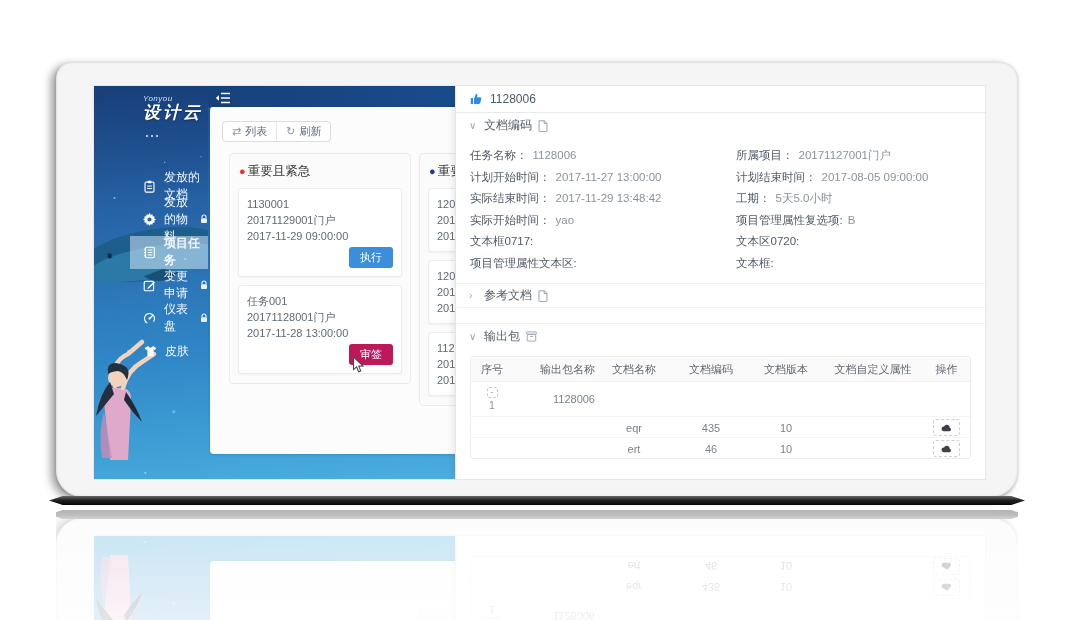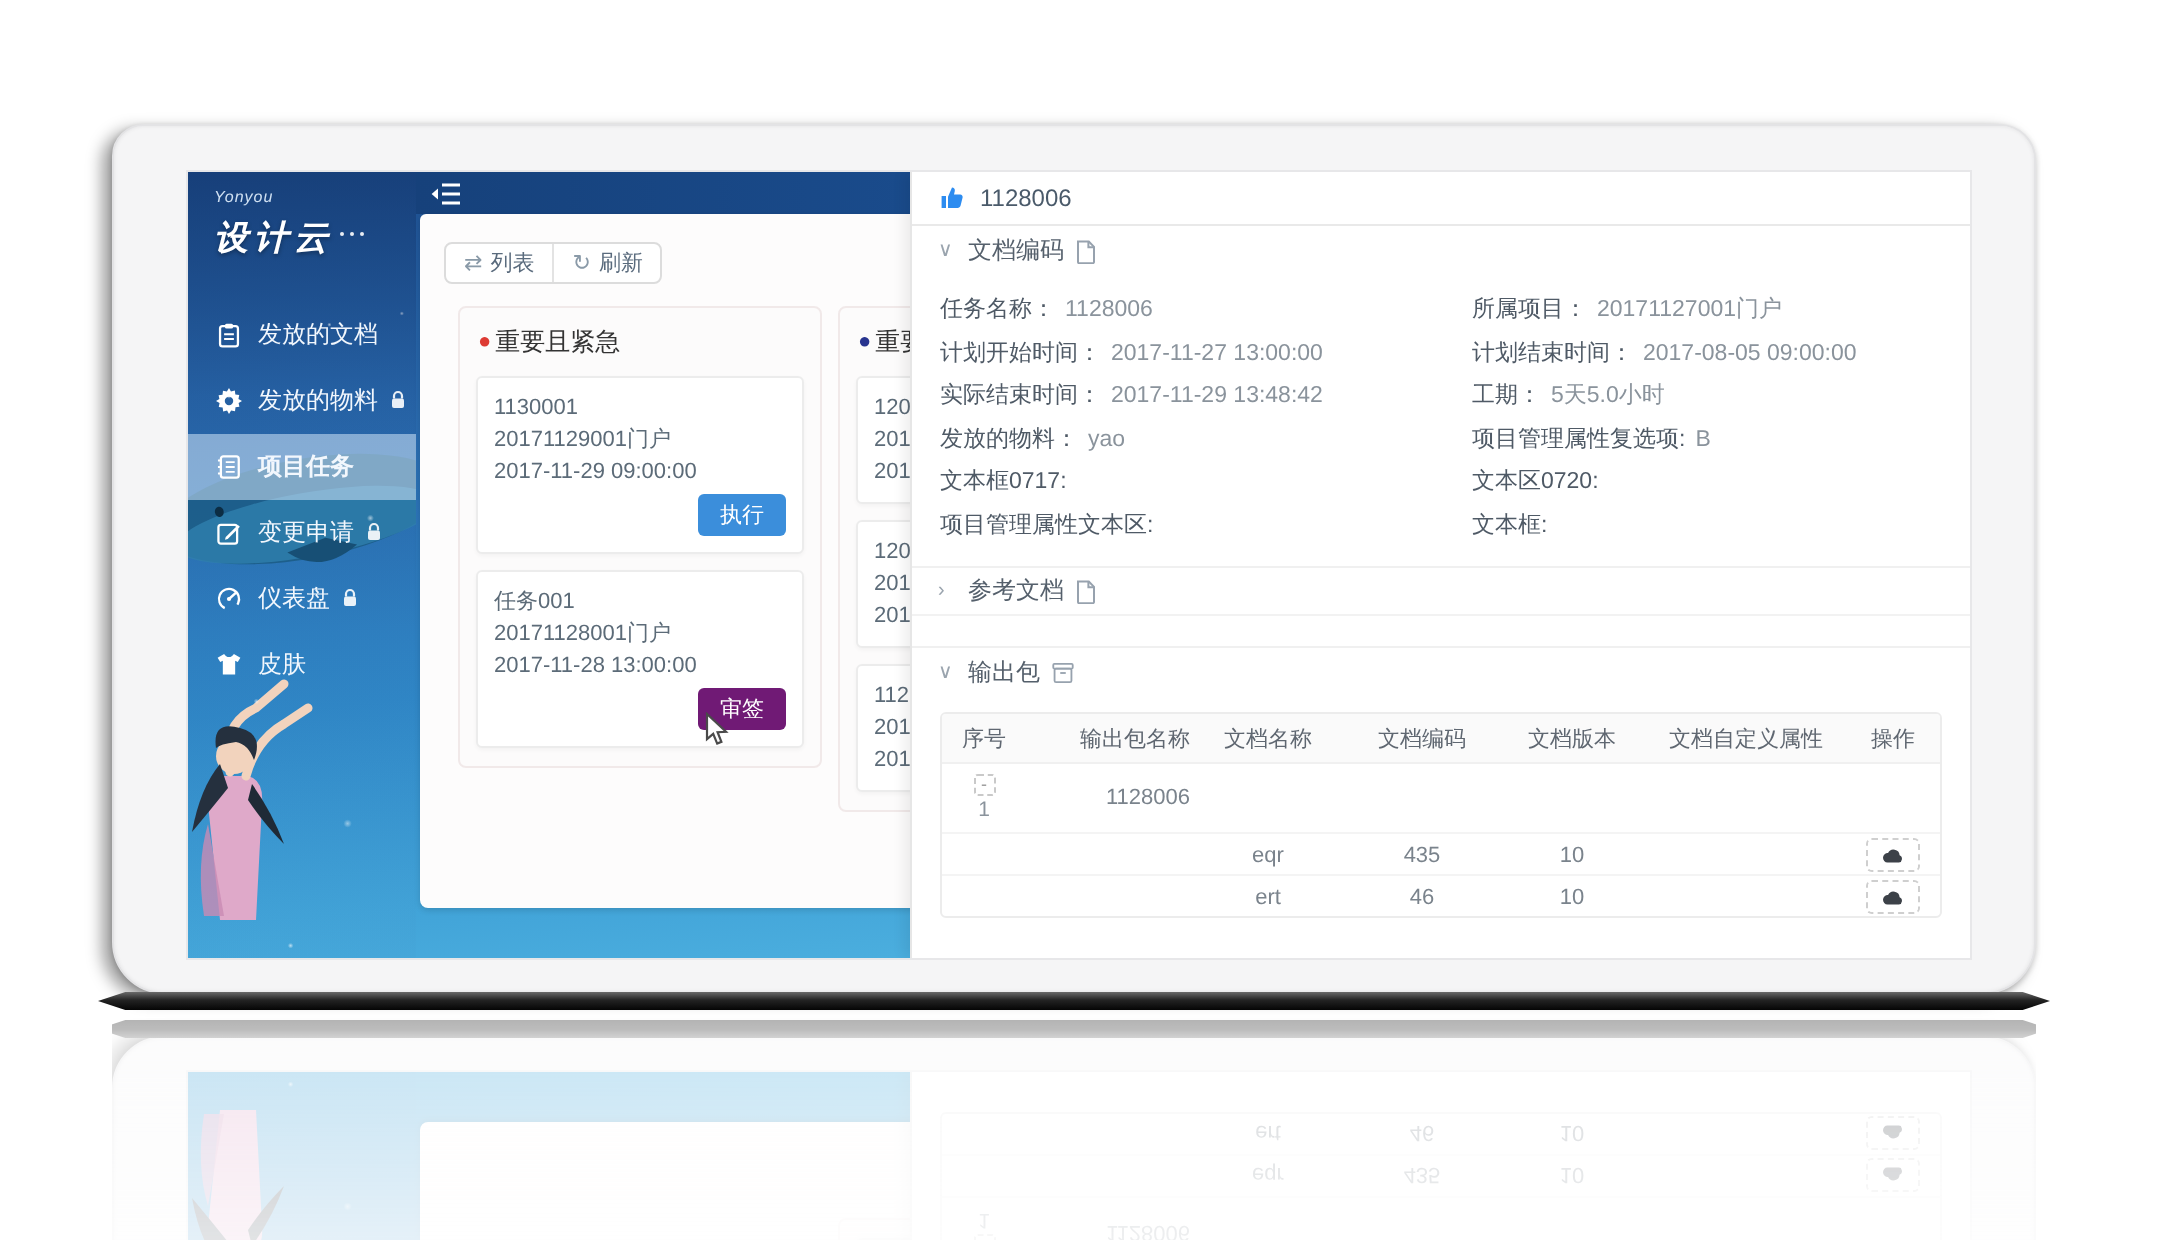--- a/index.html
+++ b/index.html
@@ -30,21 +30,21 @@
       radial-gradient(1.5px 1.5px at 44% 26%, rgba(255,255,255,.6), transparent 70%),
       radial-gradient(2.5px 2.5px at 60% 55%, rgba(255,255,255,.5), transparent 70%),
       radial-gradient(2px 2px at 75% 30%, rgba(255,255,255,.55), transparent 70%),
       radial-gradient(2.5px 2.5px at 20% 70%, rgba(255,255,255,.6), transparent 70%),
       radial-gradient(2px 2px at 35% 88%, rgba(255,255,255,.65), transparent 70%),
       radial-gradient(1.5px 1.5px at 55% 78%, rgba(255,255,255,.5), transparent 70%),
       linear-gradient(175deg, #1d4d8e 0%, #2a6cb0 30%, #2f86c6 58%, #41a3d8 80%, #55b9e4 100%); }
 
   
   .sidebar { position:absolute; left:0; top:0; width:114px; height:509px; overflow:hidden; z-index:2;
-    background:linear-gradient(180deg, rgba(18,52,105,.55) 0%, rgba(30,77,140,.25) 22%, rgba(46,110,170,.05) 45%, rgba(70,160,210,.15) 100%); }
+    background:linear-gradient(180deg, rgba(18,52,105,.55) 0%, rgba(30,77,140,.25) 22%, rgba(46,110,170,.05) 45%, rgba(70,160,210,.15) 100%);padding-left:36px; }
   .bubbles { position:absolute; inset:0; opacity:.8; pointer-events:none;
     background:
       radial-gradient(2px 2px at 18% 22%, rgba(255,255,255,.9), transparent 70%),
       radial-gradient(1.5px 1.5px at 62% 15%, rgba(255,255,255,.8), transparent 70%),
       radial-gradient(2.5px 2.5px at 80% 34%, rgba(255,255,255,.7), transparent 70%),
       radial-gradient(2px 2px at 30% 52%, rgba(255,255,255,.75), transparent 70%),
       radial-gradient(3px 3px at 70% 64%, rgba(255,255,255,.6), transparent 70%),
       radial-gradient(2px 2px at 45% 76%, rgba(255,255,255,.8), transparent 70%),
       radial-gradient(2.5px 2.5px at 15% 88%, rgba(255,255,255,.7), transparent 70%),
       radial-gradient(2px 2px at 85% 90%, rgba(255,255,255,.75), transparent 70%); }
@@ -269,21 +269,21 @@
               <div class="kcard">
                 <div class="ln">1130001</div>
                 <div class="ln">20171129001门户</div>
                 <div class="ln">2017-11-29 09:00:00</div>
                 <button class="kaction" style="background:#3b8edb">执行</button>
               </div>
               <div class="kcard">
                 <div class="ln">任务001</div>
                 <div class="ln">20171128001门户</div>
                 <div class="ln">2017-11-28 13:00:00</div>
-                <button class="kaction" style="background:#701a75">审签</button>
+                <button class="kaction" style="background:#be185d">审签</button>
               </div>
             </div>
 
             <div class="kcol c2">
               <div class="kcol-title">
                 <span class="kdot" style="color:#28348f">●</span>
                 <span>重要</span>
               </div>
               <div class="kcard" style="height:64px">
                 <div class="ln">12010</div>
@@ -325,21 +325,21 @@
             </span>
           </div>
 
           <div class="fields">
             <div class="fld"><span class="lbl">任务名称：</span><span class="val">1128006</span></div>
             <div class="fld"><span class="lbl">所属项目：</span><span class="val">20171127001门户</span></div>
             <div class="fld"><span class="lbl">计划开始时间：</span><span class="val">2017-11-27 13:00:00</span></div>
             <div class="fld"><span class="lbl">计划结束时间：</span><span class="val">2017-08-05 09:00:00</span></div>
             <div class="fld"><span class="lbl">实际结束时间：</span><span class="val">2017-11-29 13:48:42</span></div>
             <div class="fld"><span class="lbl">工期：</span><span class="val">5天5.0小时</span></div>
-            <div class="fld"><span class="lbl">发放的物料：</span><span class="val">yao</span></div>
+            <div class="fld"><span class="lbl">实际开始时间：</span><span class="val">yao</span></div>
             <div class="fld"><span class="lbl">项目管理属性复选项:</span><span class="val">B</span></div>
             <div class="fld"><span class="lbl">文本框0717:</span><span class="val"></span></div>
             <div class="fld"><span class="lbl">文本区0720:</span><span class="val"></span></div>
             <div class="fld"><span class="lbl">项目管理属性文本区:</span><span class="val"></span></div>
             <div class="fld"><span class="lbl">文本框:</span><span class="val"></span></div>
           </div>
 
           <div class="d-section bt bb">
             <span class="chev">›</span>
             <span>参考文档</span>

